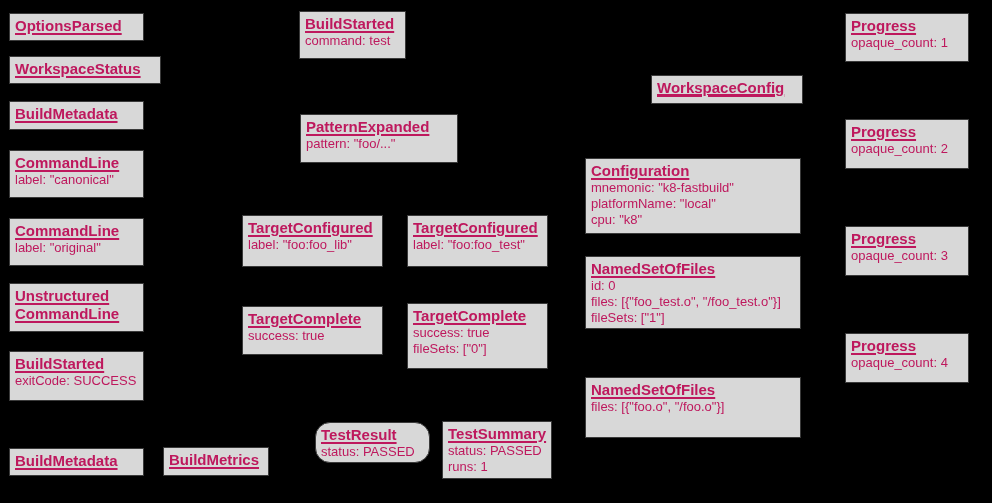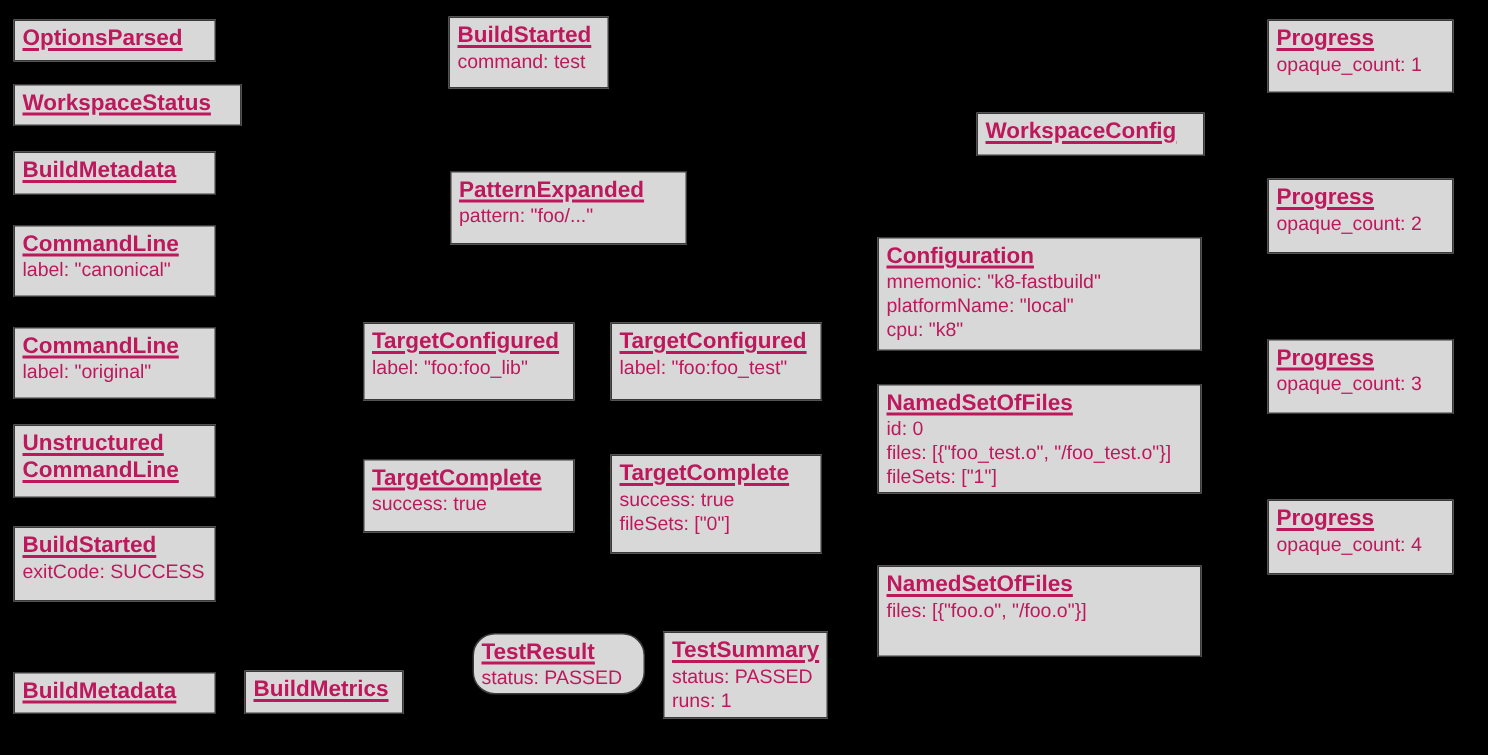--- a/index.html
+++ b/index.html
@@ -115,21 +115,21 @@
     <div class="t">TestResult</div>
     <div class="l">status: PASSED</div>
   </div>
 
   <div class="node" style="left:442px; top:405px; width:110px; height:58px;margin-top:16px;">
     <div class="t">TestSummary</div>
     <div class="l">status: PASSED</div>
     <div class="l">runs: 1</div>
   </div>
 
-  <div class="node" style="left:651px; top:75px; width:152px; height:29px;">
+  <div class="node" style="left:651px; top:75px; width:152px; height:29px;text-decoration:underline;">
     <div class="t">WorkspaceConfig</div>
   </div>
 
   <div class="node" style="left:585px; top:158px; width:216px; height:76px;">
     <div class="t">Configuration</div>
     <div class="l">mnemonic: "k8-fastbuild"</div>
     <div class="l">platformName: "local"</div>
     <div class="l">cpu: "k8"</div>
   </div>
 

